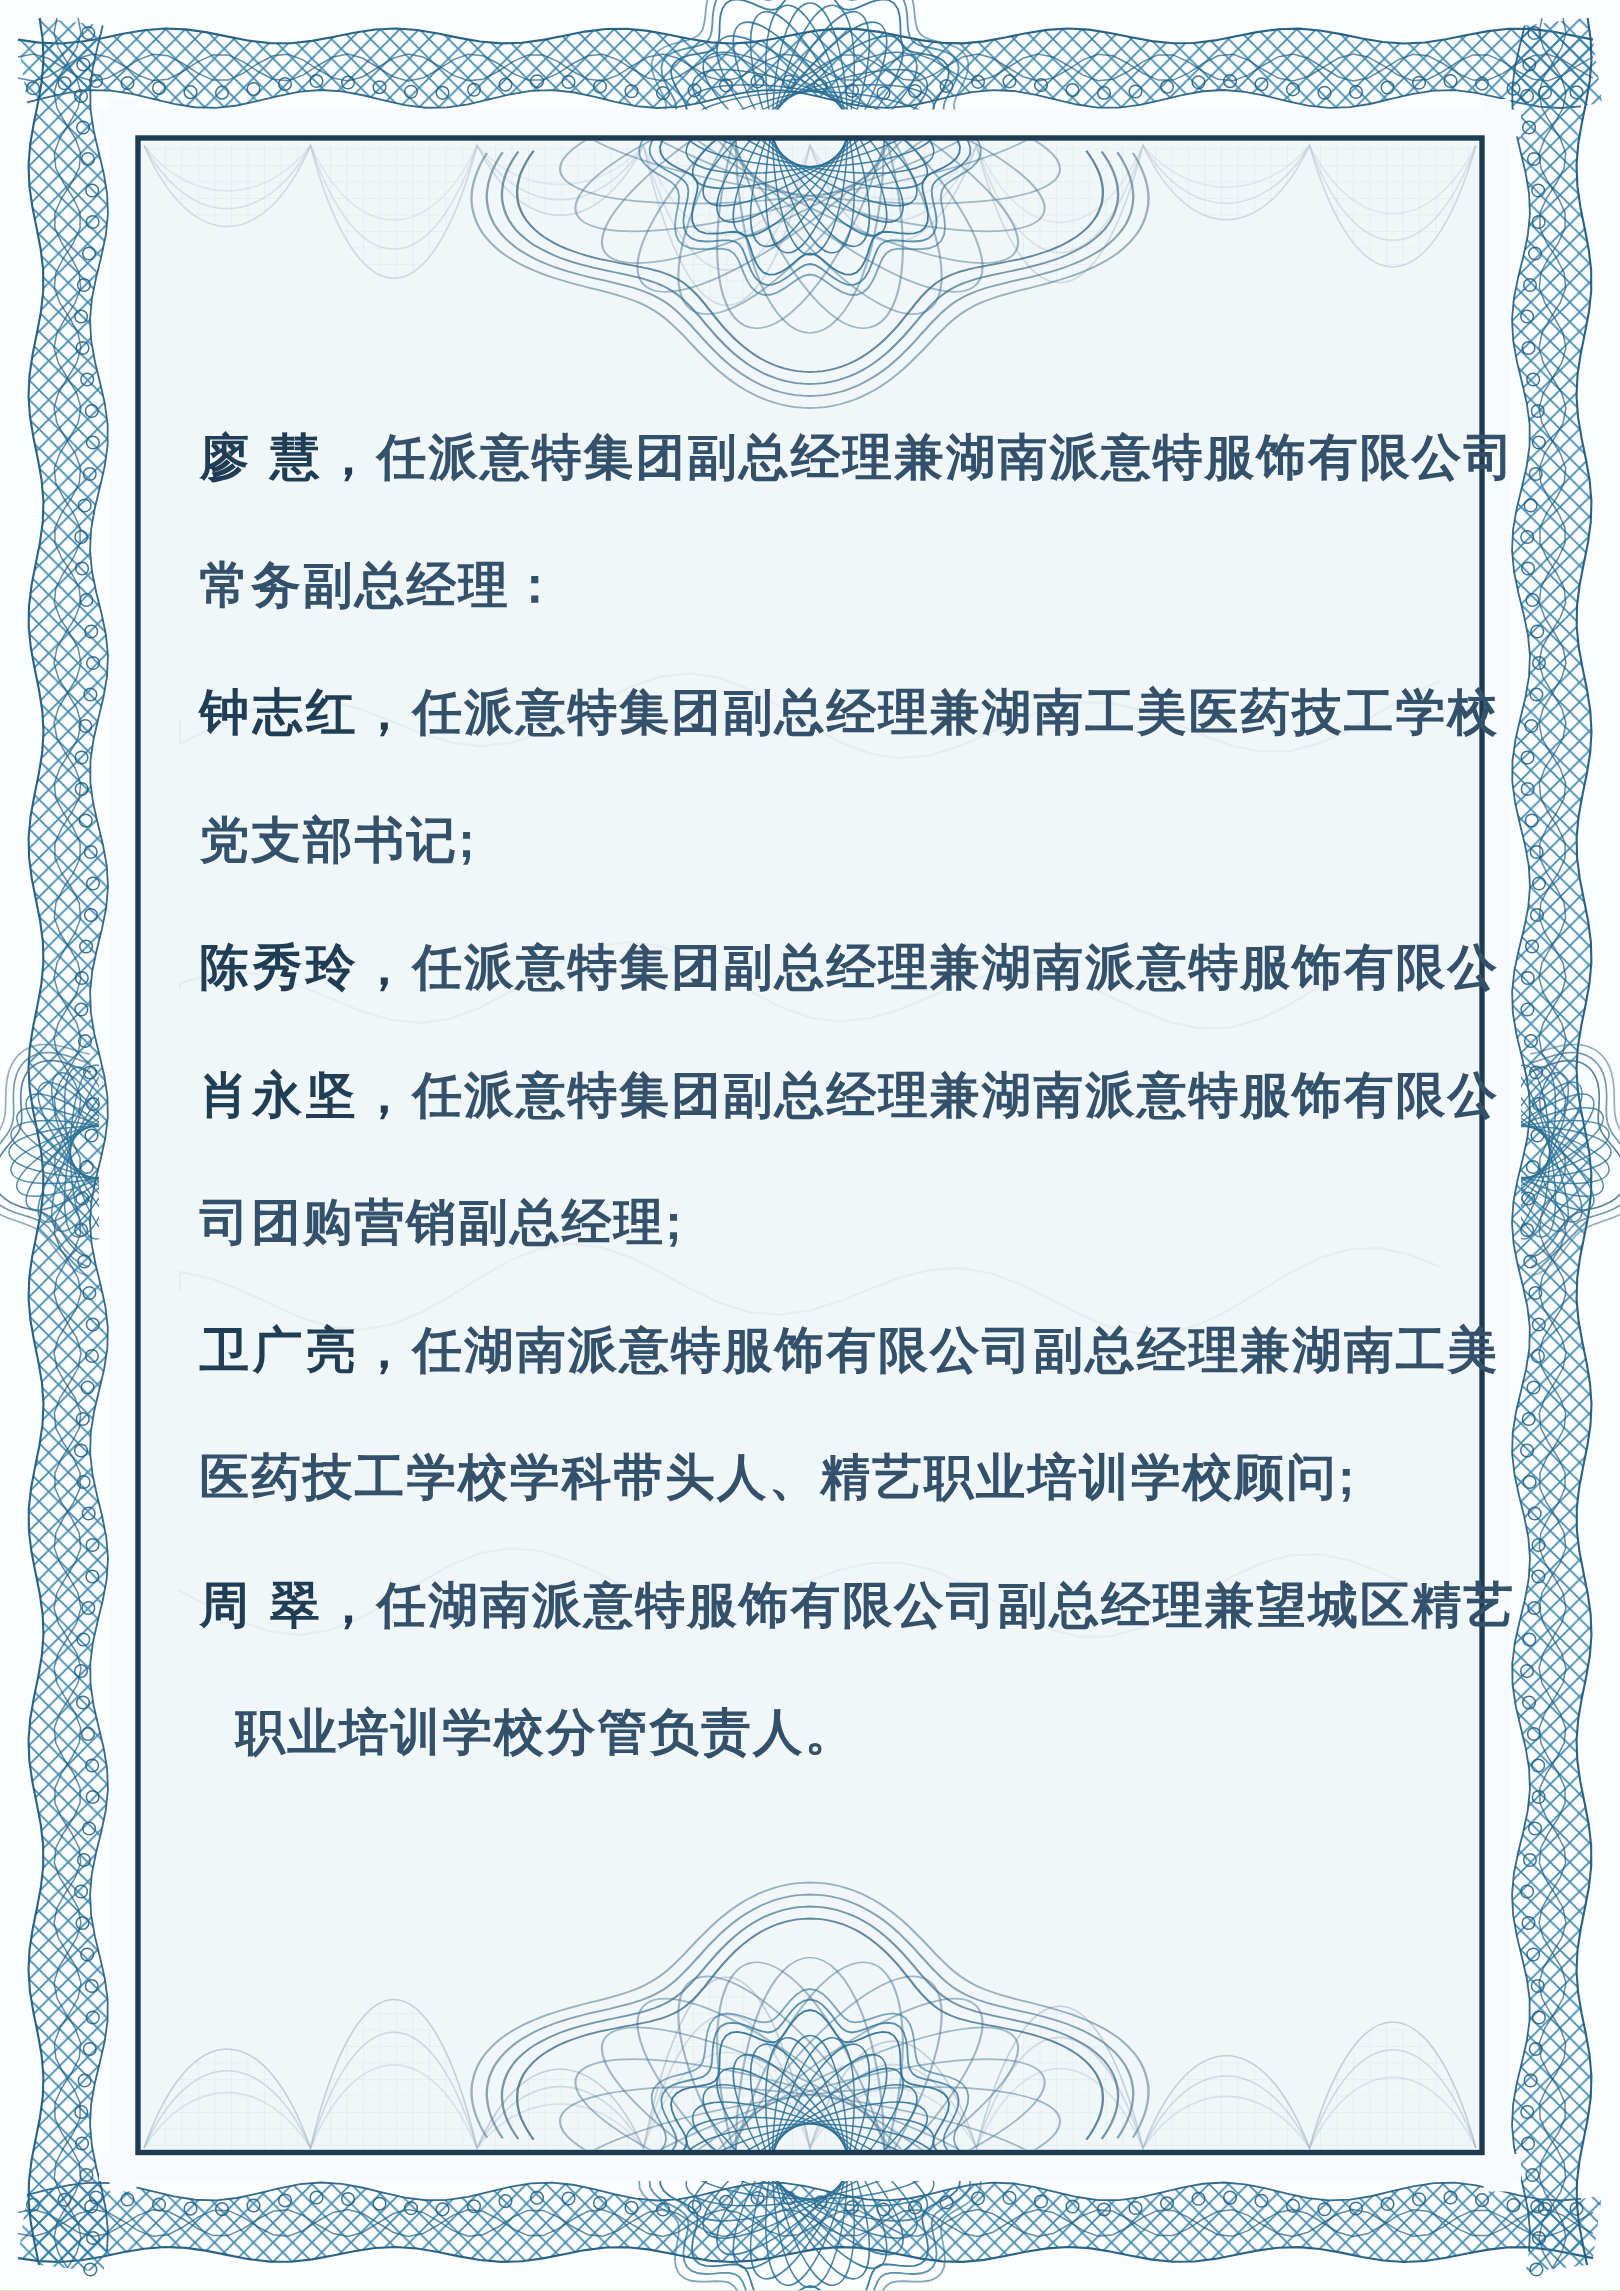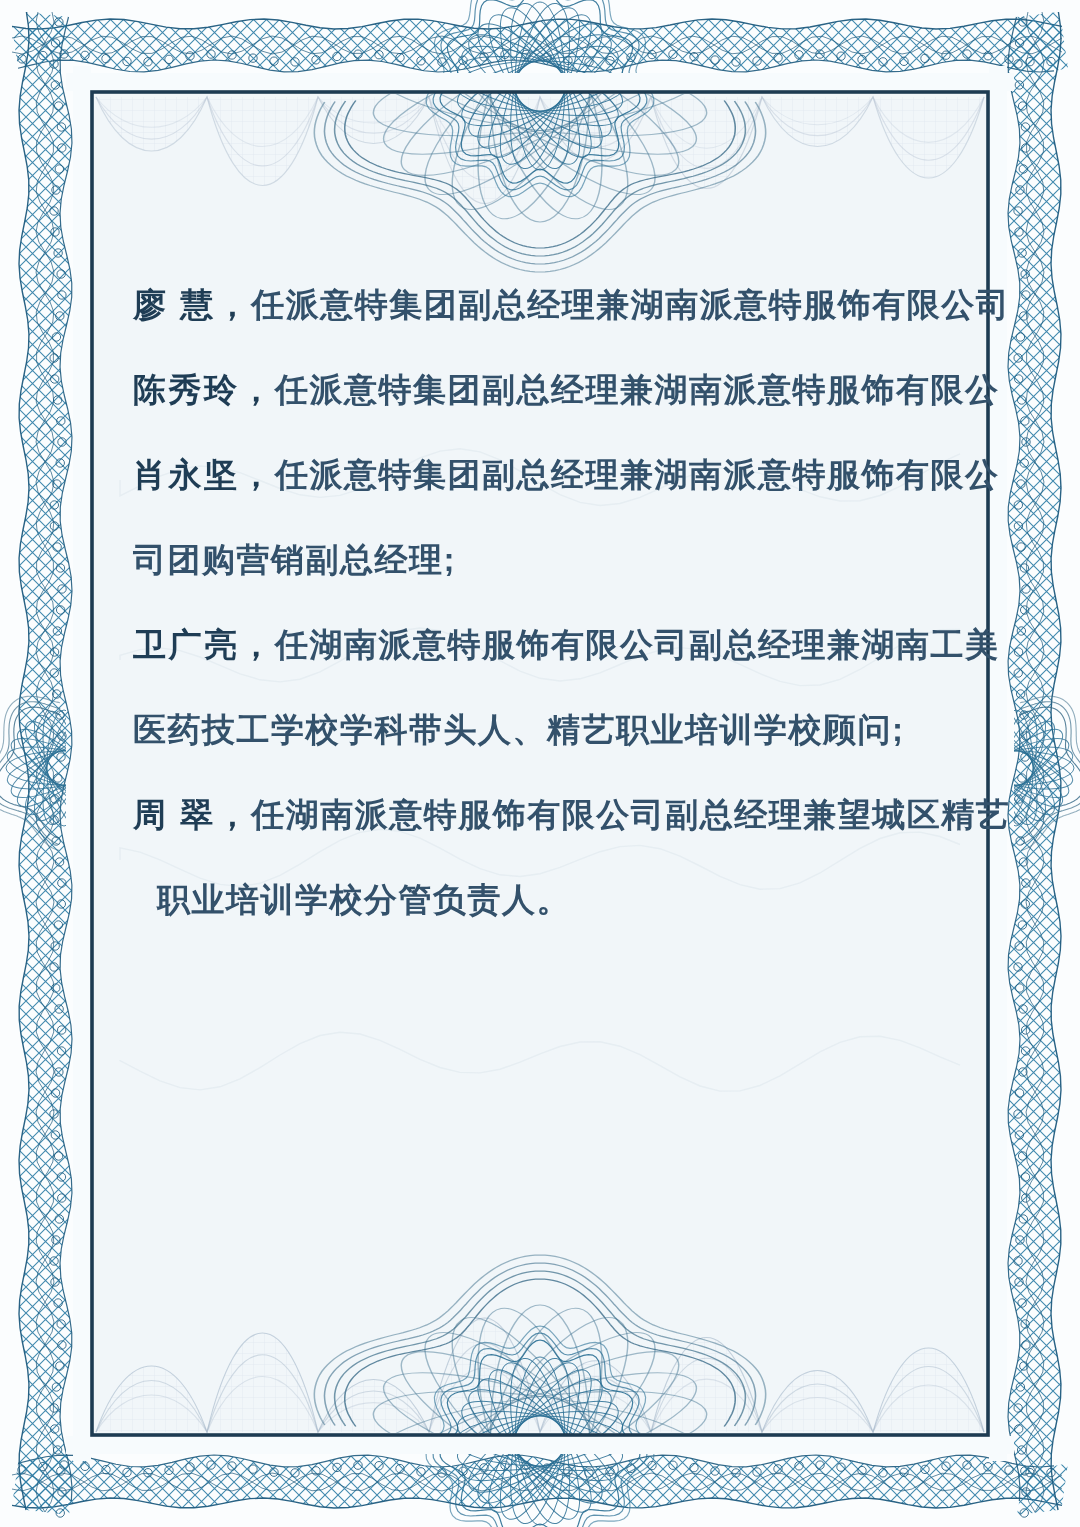--- a/index.html
+++ b/index.html
@@ -451,20 +451,23 @@
         <path d="M106.0 0.0 L109.7 4.3 L112.5 8.9 L113.9 13.5 L113.5 18.0 L111.3 22.1 L107.6 25.8 L103.0 29.1 L98.2 31.9 L93.7 34.6 L90.2 37.4 L88.1 40.6 L87.3 44.5 L87.6 49.1 L88.6 54.3 L89.6 59.9 L90.0 65.4 L89.4 70.5 L87.4 74.7 L84.0 77.7 L79.5 79.5 L74.1 80.1 L68.4 80.1 L62.9 79.8 L58.0 79.9 L54.0 80.8 L50.8 82.9 L48.3 86.3 L46.3 90.8 L44.2 95.9 L41.9 101.1 L39.0 105.6 L35.4 109.0 L31.2 110.6 L26.5 110.5 L21.7 108.9 L16.8 106.1 L12.2 102.8 L7.9 99.8 L3.8 97.8 L0.0 97.0 L-3.8 97.8 L-7.9 99.8 L-12.2 102.8 L-16.8 106.1 L-21.7 108.9 L-26.5 110.5 L-31.2 110.6 L-35.4 109.0 L-39.0 105.6 L-41.9 101.1 L-44.2 95.9 L-46.3 90.8 L-48.3 86.3 L-50.8 82.9 L-54.0 80.8 L-58.0 79.9 L-62.9 79.8 L-68.4 80.1 L-74.1 80.1 L-79.5 79.5 L-84.0 77.7 L-87.4 74.7 L-89.4 70.5 L-90.0 65.4 L-89.6 59.9 L-88.6 54.3 L-87.6 49.1 L-87.3 44.5 L-88.1 40.6 L-90.2 37.4 L-93.7 34.6 L-98.2 31.9 L-103.0 29.1 L-107.6 25.8 L-111.3 22.1 L-113.5 18.0 L-113.9 13.5 L-112.5 8.9 L-109.7 4.3 L-106.0 0.0 L-102.2 -4.0 L-98.9 -7.8 L-96.7 -11.4 L-95.9 -15.2 L-96.6 -19.2 L-98.5 -23.6 L-101.0 -28.5 L-103.5 -33.6 L-105.2 -38.8 L-105.6 -43.7 L-104.4 -48.1 L-101.6 -51.8 L-97.3 -54.5 L-92.2 -56.5 L-86.7 -57.9 L-81.5 -59.2 L-77.1 -60.8 L-73.8 -63.0 L-71.6 -66.2 L-70.5 -70.5 L-69.8 -75.6 L-69.3 -81.1 L-68.3 -86.7 L-66.6 -91.6 L-63.8 -95.5 L-60.0 -97.8 L-55.2 -98.7 L-50.0 -98.1 L-44.5 -96.6 L-39.2 -94.7 L-34.4 -93.2 L-30.1 -92.7 L-26.3 -93.4 L-23.0 -95.6 L-19.7 -99.1 L-16.4 -103.3 L-12.7 -107.7 L-8.8 -111.5 L-4.5 -114.1 L-0.0 -115.0 L4.5 -114.1 L8.8 -111.5 L12.7 -107.7 L16.4 -103.3 L19.7 -99.1 L23.0 -95.6 L26.3 -93.4 L30.1 -92.7 L34.4 -93.2 L39.2 -94.7 L44.5 -96.6 L50.0 -98.1 L55.2 -98.7 L60.0 -97.8 L63.8 -95.5 L66.6 -91.6 L68.3 -86.7 L69.3 -81.1 L69.8 -75.6 L70.5 -70.5 L71.6 -66.2 L73.8 -63.0 L77.1 -60.8 L81.5 -59.2 L86.7 -57.9 L92.2 -56.5 L97.3 -54.5 L101.6 -51.8 L104.4 -48.1 L105.6 -43.7 L105.2 -38.8 L103.5 -33.6 L101.0 -28.5 L98.5 -23.6 L96.6 -19.2 L95.9 -15.2 L96.7 -11.4 L98.9 -7.8 L102.2 -4.0 L106.0 -0.0 Z" stroke="#2a6f94" stroke-width="1.2" fill="none" opacity="0.6000000000000001"></path>
       </g>
       <rect x="66" y="73" width="948" height="18" fill="#f7fbfd"></rect>
       <rect x="66" y="1436" width="948" height="18" fill="#f7fbfd"></rect>
       <rect x="73" y="66" width="18" height="1395" fill="#f7fbfd"></rect>
       <rect x="989" y="66" width="18" height="1395" fill="#f7fbfd"></rect>
       <rect x="92" y="92" width="896" height="1343" fill="none" stroke="#1d3b52" stroke-width="3.6"></rect>
     </svg>
   <div class="textblock" id="textblock">
       <div class="tline" style="color: rgb(51, 81, 107);"><span class="pname" style="color: rgb(31, 61, 85);">廖 慧，</span><span>任派意特集团副总经理兼湖南派意特服饰有限公司</span></div>
+      <div class="tline" style="color: rgb(51, 81, 107);"><span>常务副总经理：</span></div>
+      <div class="tline" style="color: rgb(51, 81, 107);"><span class="pname" style="color: rgb(31, 61, 85);">钟志红，</span><span>任派意特集团副总经理兼湖南工美医药技工学校</span></div>
+      <div class="tline" style="color: rgb(51, 81, 107);"><span>党支部书记;</span></div>
       <div class="tline" style="color: rgb(51, 81, 107);"><span class="pname" style="color: rgb(31, 61, 85); text-align: center;">陈秀玲，</span><span>任派意特集团副总经理兼湖南派意特服饰有限公</span></div>
       <div class="tline" style="color: rgb(51, 81, 107);"><span class="pname" style="color: rgb(31, 61, 85);">肖永坚，</span><span>任派意特集团副总经理兼湖南派意特服饰有限公</span></div>
       <div class="tline" style="color: rgb(51, 81, 107);"><span>司团购营销副总经理;</span></div>
       <div class="tline" style="color: rgb(51, 81, 107);"><span class="pname" style="color: rgb(31, 61, 85);">卫广亮，</span><span>任湖南派意特服饰有限公司副总经理兼湖南工美</span></div>
       <div class="tline" style="color: rgb(51, 81, 107);"><span>医药技工学校学科带头人、精艺职业培训学校顾问;</span></div>
       <div class="tline" style="color: rgb(51, 81, 107);"><span class="pname" style="color: rgb(31, 61, 85);">周 翠，</span><span>任湖南派意特服饰有限公司副总经理兼望城区精艺</span></div>
       <div class="tline" style="color: rgb(51, 81, 107); margin-left: 24px;"><span>职业培训学校分管负责人。</span></div>
     </div>
 </div>
 

